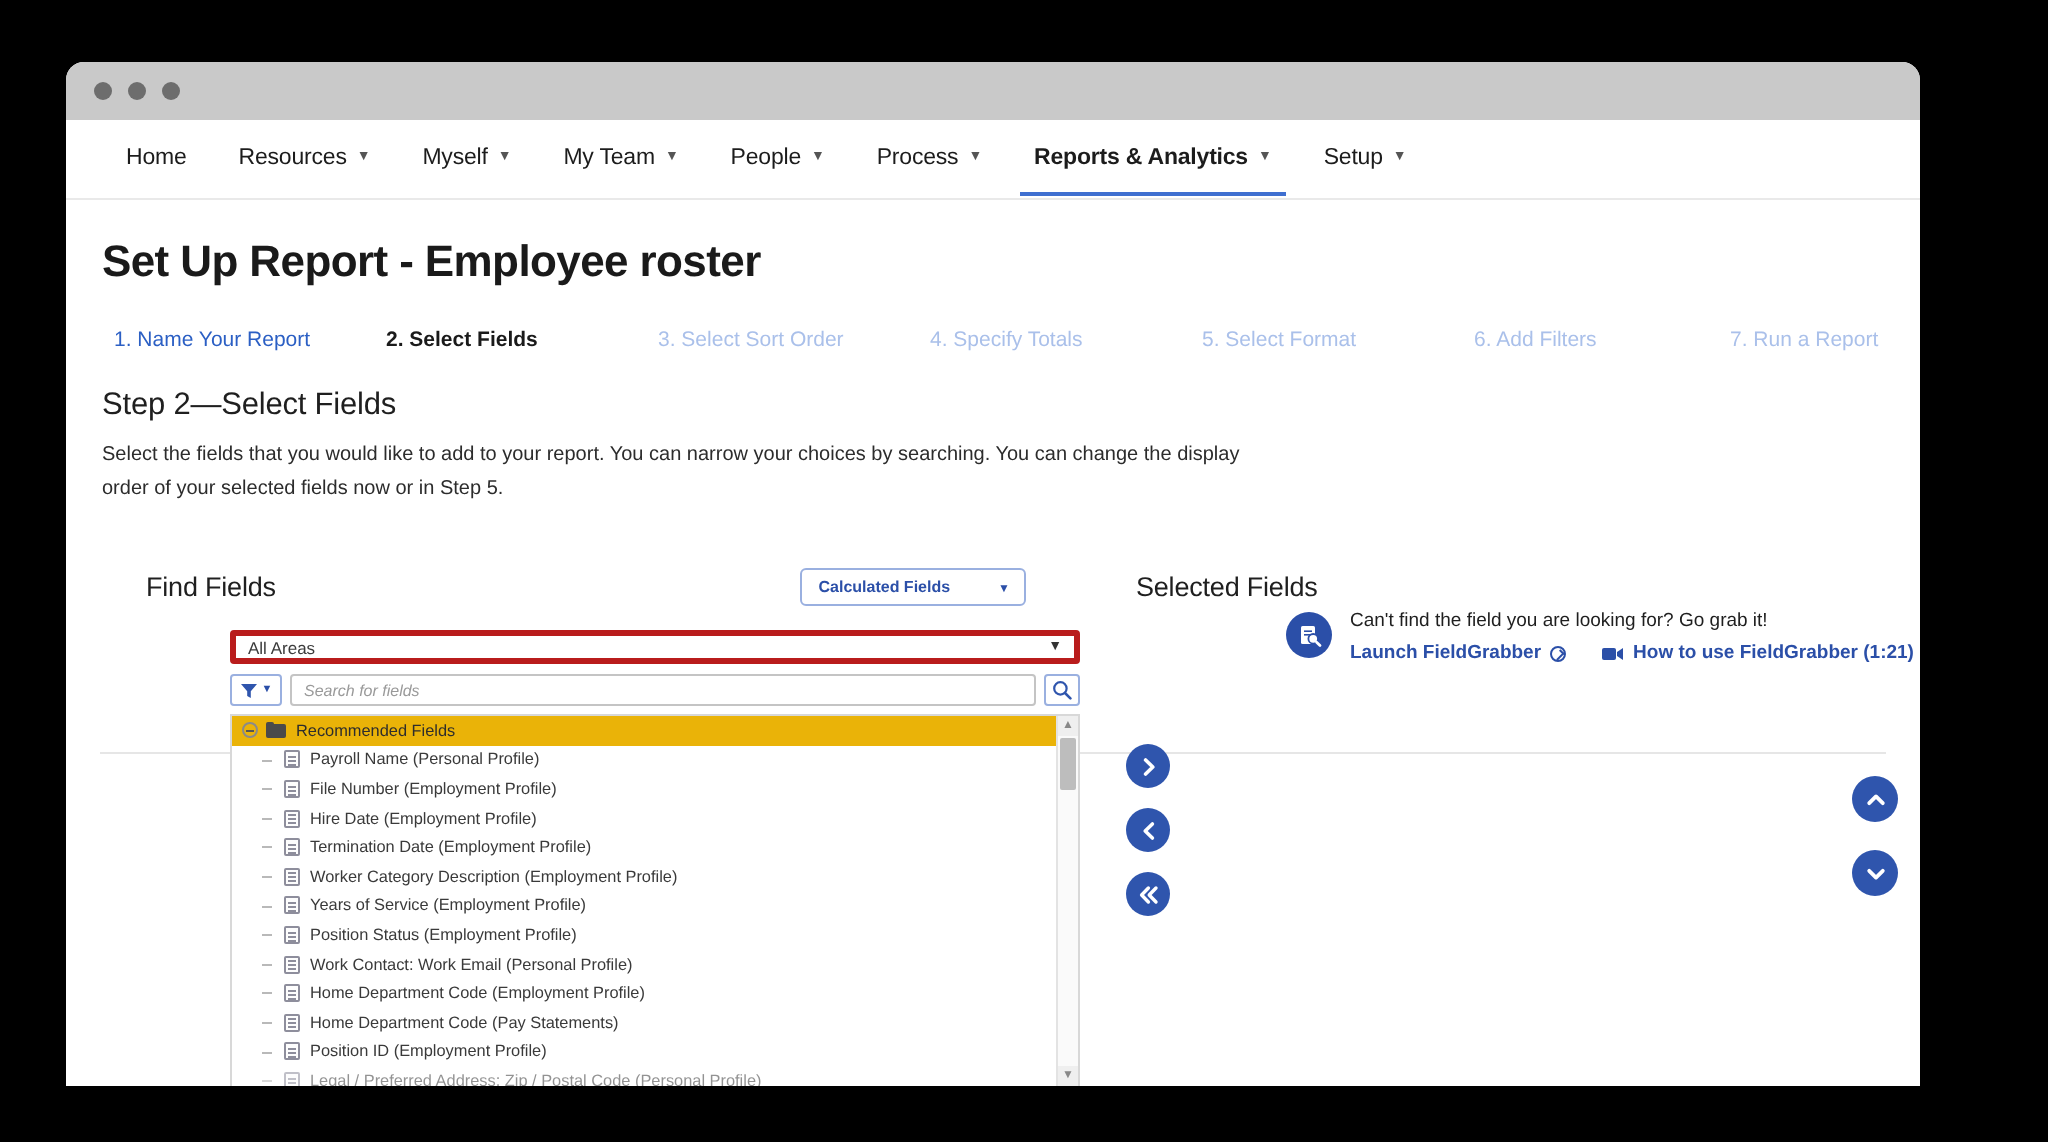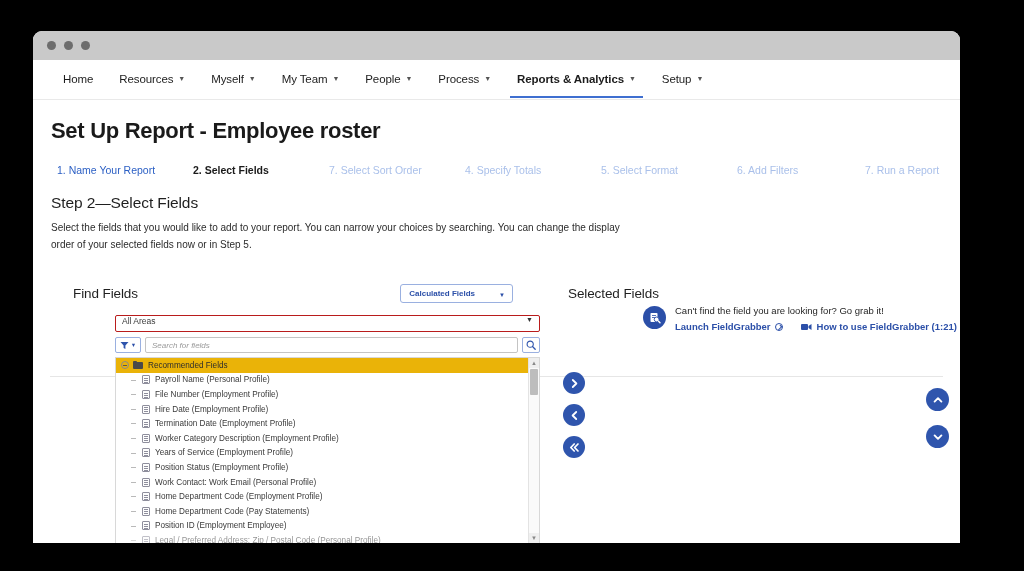--- a/index.html
+++ b/index.html
@@ -264,24 +264,25 @@
 
   
   .find-panel {
     margin-left: 65px;
     margin-top: 12px;
     width: 425px;
   }
 
   .area-select {
     height: 17px;
-    border: 1px solid #b91c1c;
+    border: 3px solid #b91c1c;
     border-radius: 2px;
     background: #fff;
     display: flex;
+    align-items: center;
     padding: 0 6px;
     font-size: 8.5px;
     color: #3b3b3b;
   }
   .area-select .sel-caret {
     margin-left: auto;
     font-size: 7px;
     color: #333;
   }
 
@@ -537,21 +538,21 @@
       </div>
     </div>
 
     <div class="page">
 
       <div class="page-title">Set Up Report - Employee roster</div>
 
       <div class="steps">
         <div class="step step-1 done">1. Name Your Report</div>
         <div class="step step-2 current">2. Select Fields</div>
-        <div class="step step-3 future">7. Select Sort Order</div>
+        <div class="step step-3 future">3. Select Sort Order</div>
         <div class="step step-4 future">4. Specify Totals</div>
         <div class="step step-5 future">5. Select Format</div>
         <div class="step step-6 future">6. Add Filters</div>
         <div class="step future">7. Run a Report</div>
       </div>
 
       <div class="step-heading">Step 2—Select Fields</div>
       <div class="step-desc">Select the fields that you would like to add to your report. You can narrow your choices by searching. You can change the display order of your selected fields now or in Step 5.</div>
 
       <div class="grabber">
@@ -674,21 +675,21 @@
                 <span class="leaf-label">Home Department Code (Employment Profile)</span>
               </div>
               <div class="tree-row">
                 <span class="leaf-indent"></span>
                 <span class="doc-icon"></span>
                 <span class="leaf-label">Home Department Code (Pay Statements)</span>
               </div>
               <div class="tree-row">
                 <span class="leaf-indent"></span>
                 <span class="doc-icon"></span>
-                <span class="leaf-label">Position ID (Employment Employee)</span>
+                <span class="leaf-label">Position ID (Employment Profile)</span>
               </div>
               <div class="tree-row clipped">
                 <span class="leaf-indent"></span>
                 <span class="doc-icon"></span>
                 <span class="leaf-label">Legal / Preferred Address: Zip / Postal Code (Personal Profile)</span>
               </div>
 
             </div>
 
             <div class="vscroll">

